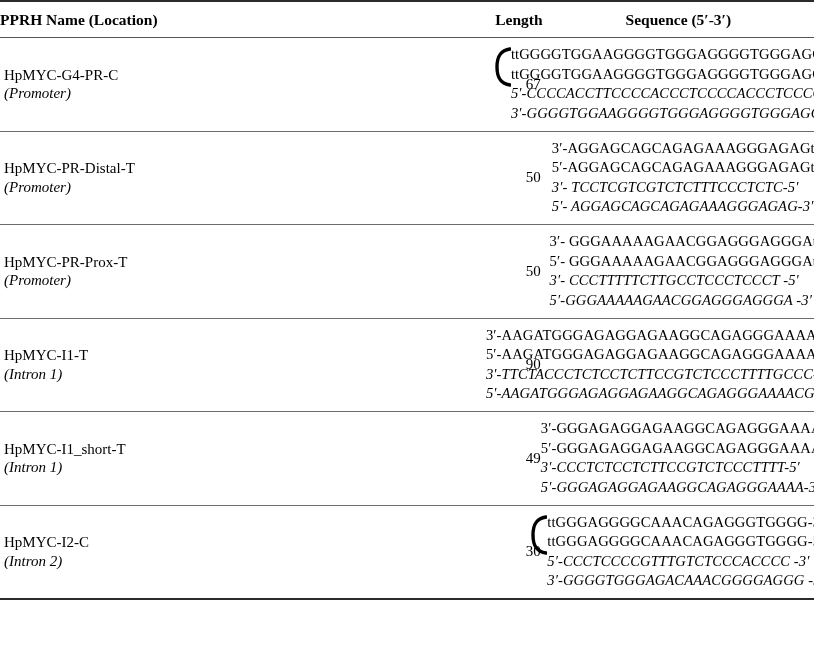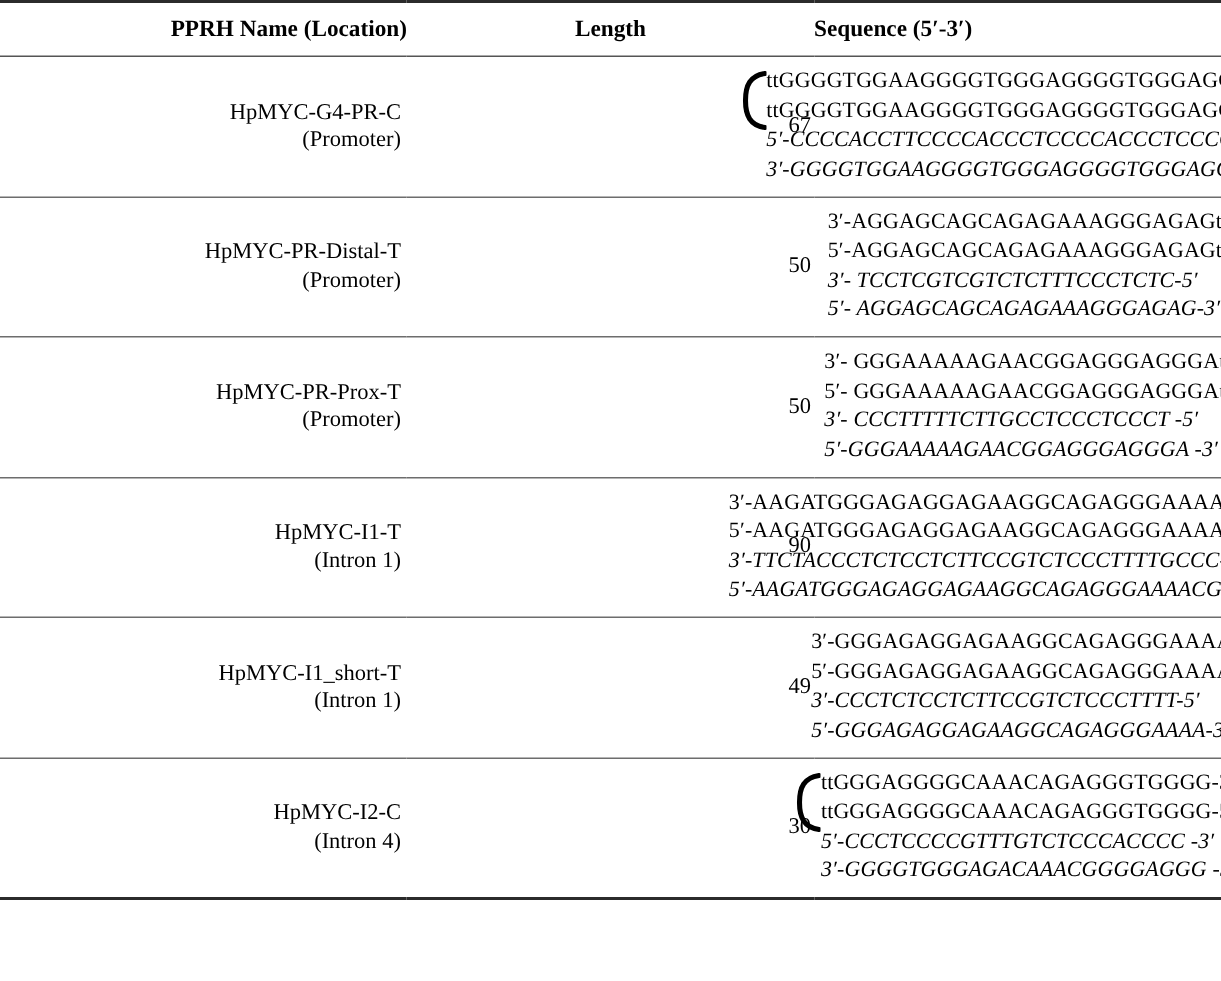--- a/index.html
+++ b/index.html
@@ -27,51 +27,51 @@
   }
   
   tr.header-row > th {
     border-top: 2.2px solid #2b2b2b;
     border-bottom: 1.3px solid #555555;
     padding: 9px 0 8px 0;
     font-weight: bold;
     font-size: 15.5px;
     vertical-align: middle;
   }
-  tr.header-row > th.col-name { text-align: right; }
-  tr.header-row > th.col-len  { text-align: center; }
-  tr.header-row > th.col-seq  { text-align: left; }
+  tr.header-row > th.col-name { text-align: left; }
+  tr.header-row > th.col-len  { text-align: right; }
+  tr.header-row > th.col-seq  { text-align: center; }
 
   td {
     border-bottom: 1.3px solid #6d6d6d;
     padding: 0;
     vertical-align: middle;
   }
   tr.data-row.last td {
     border-bottom: 2.2px solid #2b2b2b;
   }
   td.col-name {
     width: 236px;
-    text-align: right;
+    text-align: left;
     font-size: 15px;
     line-height: 1.22;
     padding: 6px 4px;
   }
   td.col-len {
     width: 64px;
     text-align: right;
     font-size: 15px;
     padding: 6px 2px;
   }
   td.col-seq {
     width: 514px;
     padding: 7px 4px 7px 0;
   }
   .name-main { display: block; white-space: nowrap; }
-  .name-loc  { display: block; white-space: nowrap; }
+  .name-loc  { display: block; white-space: nowrap; font-style: italic; }
 
   
   .seq-block {
     position: relative;
     display: block;
     padding-left: 18px;
   }
   .seq-line {
     display: block;
     font-size: 14.6px;
@@ -200,21 +200,21 @@
                 <span class="seq-line ital">3′-CCCTCTCCTCTTCCGTCTCCCTTTT-5′</span>
                 <span class="seq-line ital">5′-GGGAGAGGAGAAGGCAGAGGGAAAA-3′</span>
               </div>
               <div style="position: relative; width: 18px;"></div>
             </div>
           </td>
         </tr>
         <tr class="data-row last">
           <td class="col-name">
             <span class="name-main">HpMYC-I2-C</span>
-            <span class="name-loc">(Intron 4)</span>
+            <span class="name-loc">(Intron 2)</span>
           </td>
           <td class="col-len">30</td>
           <td class="col-seq">
             <div class="seq-cell-inner">
               <div class="seq-block">
                 <span class="hairpin left">
                   <svg width="16" height="42" viewBox="0 0 16 42">
                     <path d="M15 3 C5 4.5, 2 11, 2 21 C2 31, 5 37.5, 15 39" fill="none" stroke="#000000" stroke-width="3.4" stroke-linecap="round"></path>
                   </svg>
                 </span>

